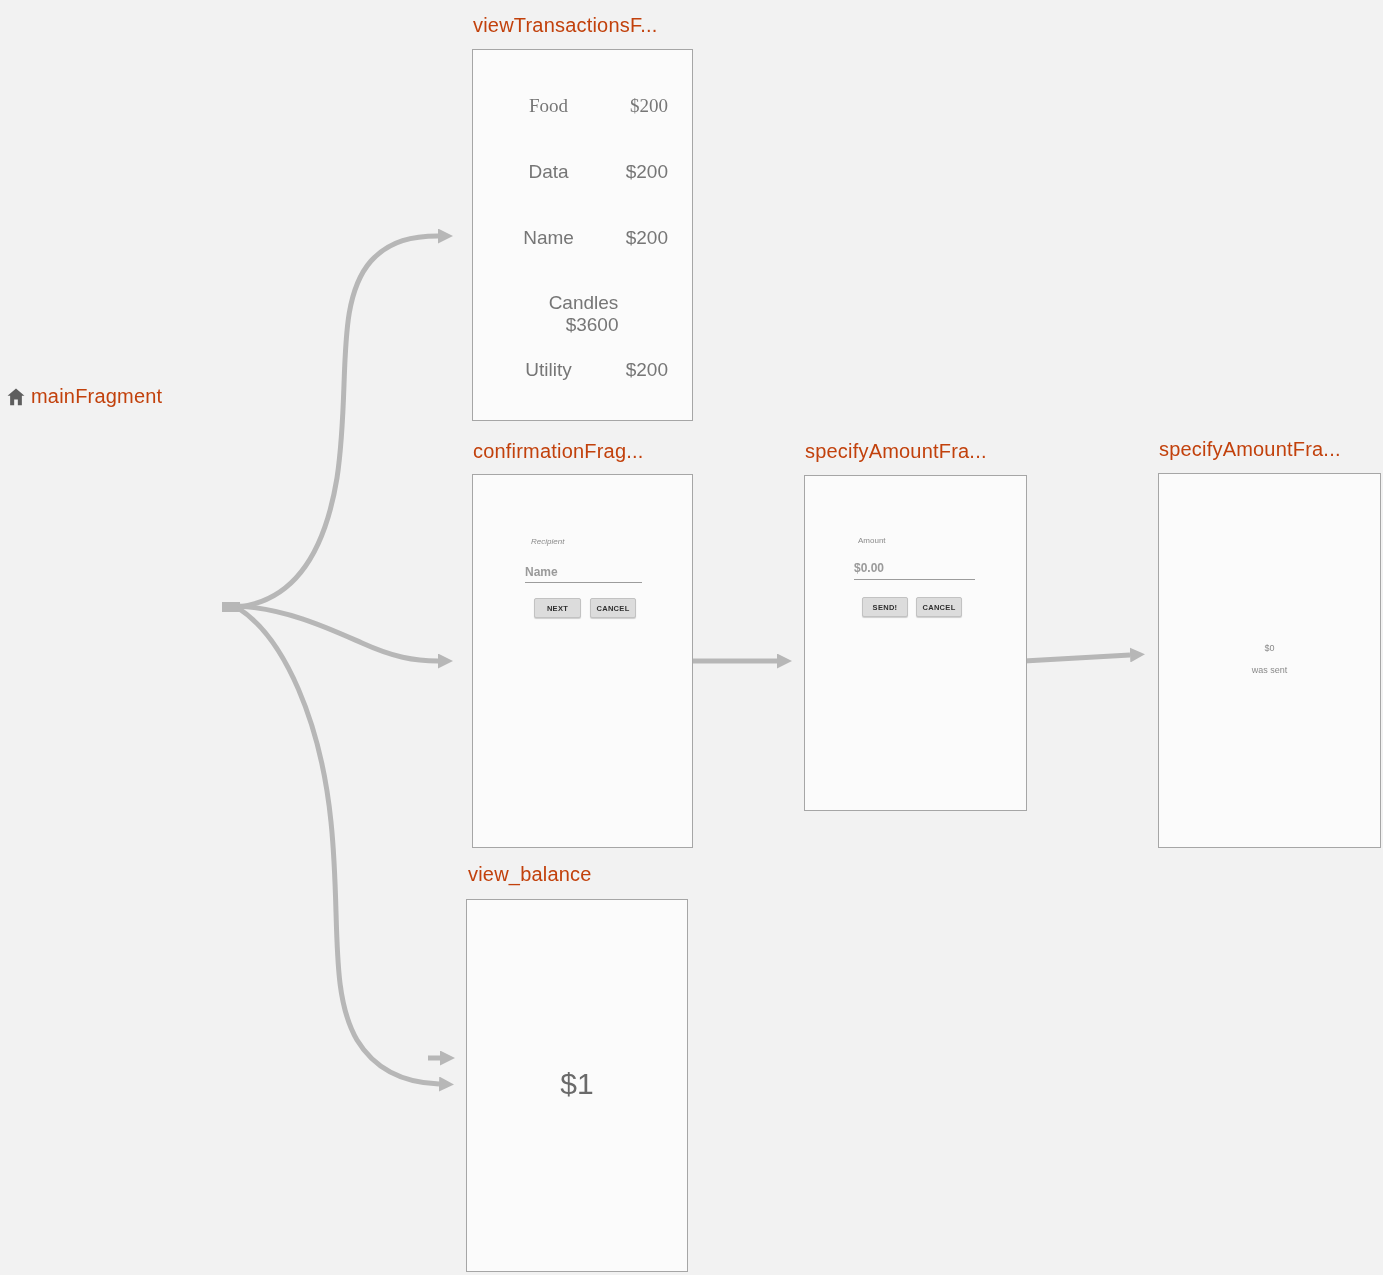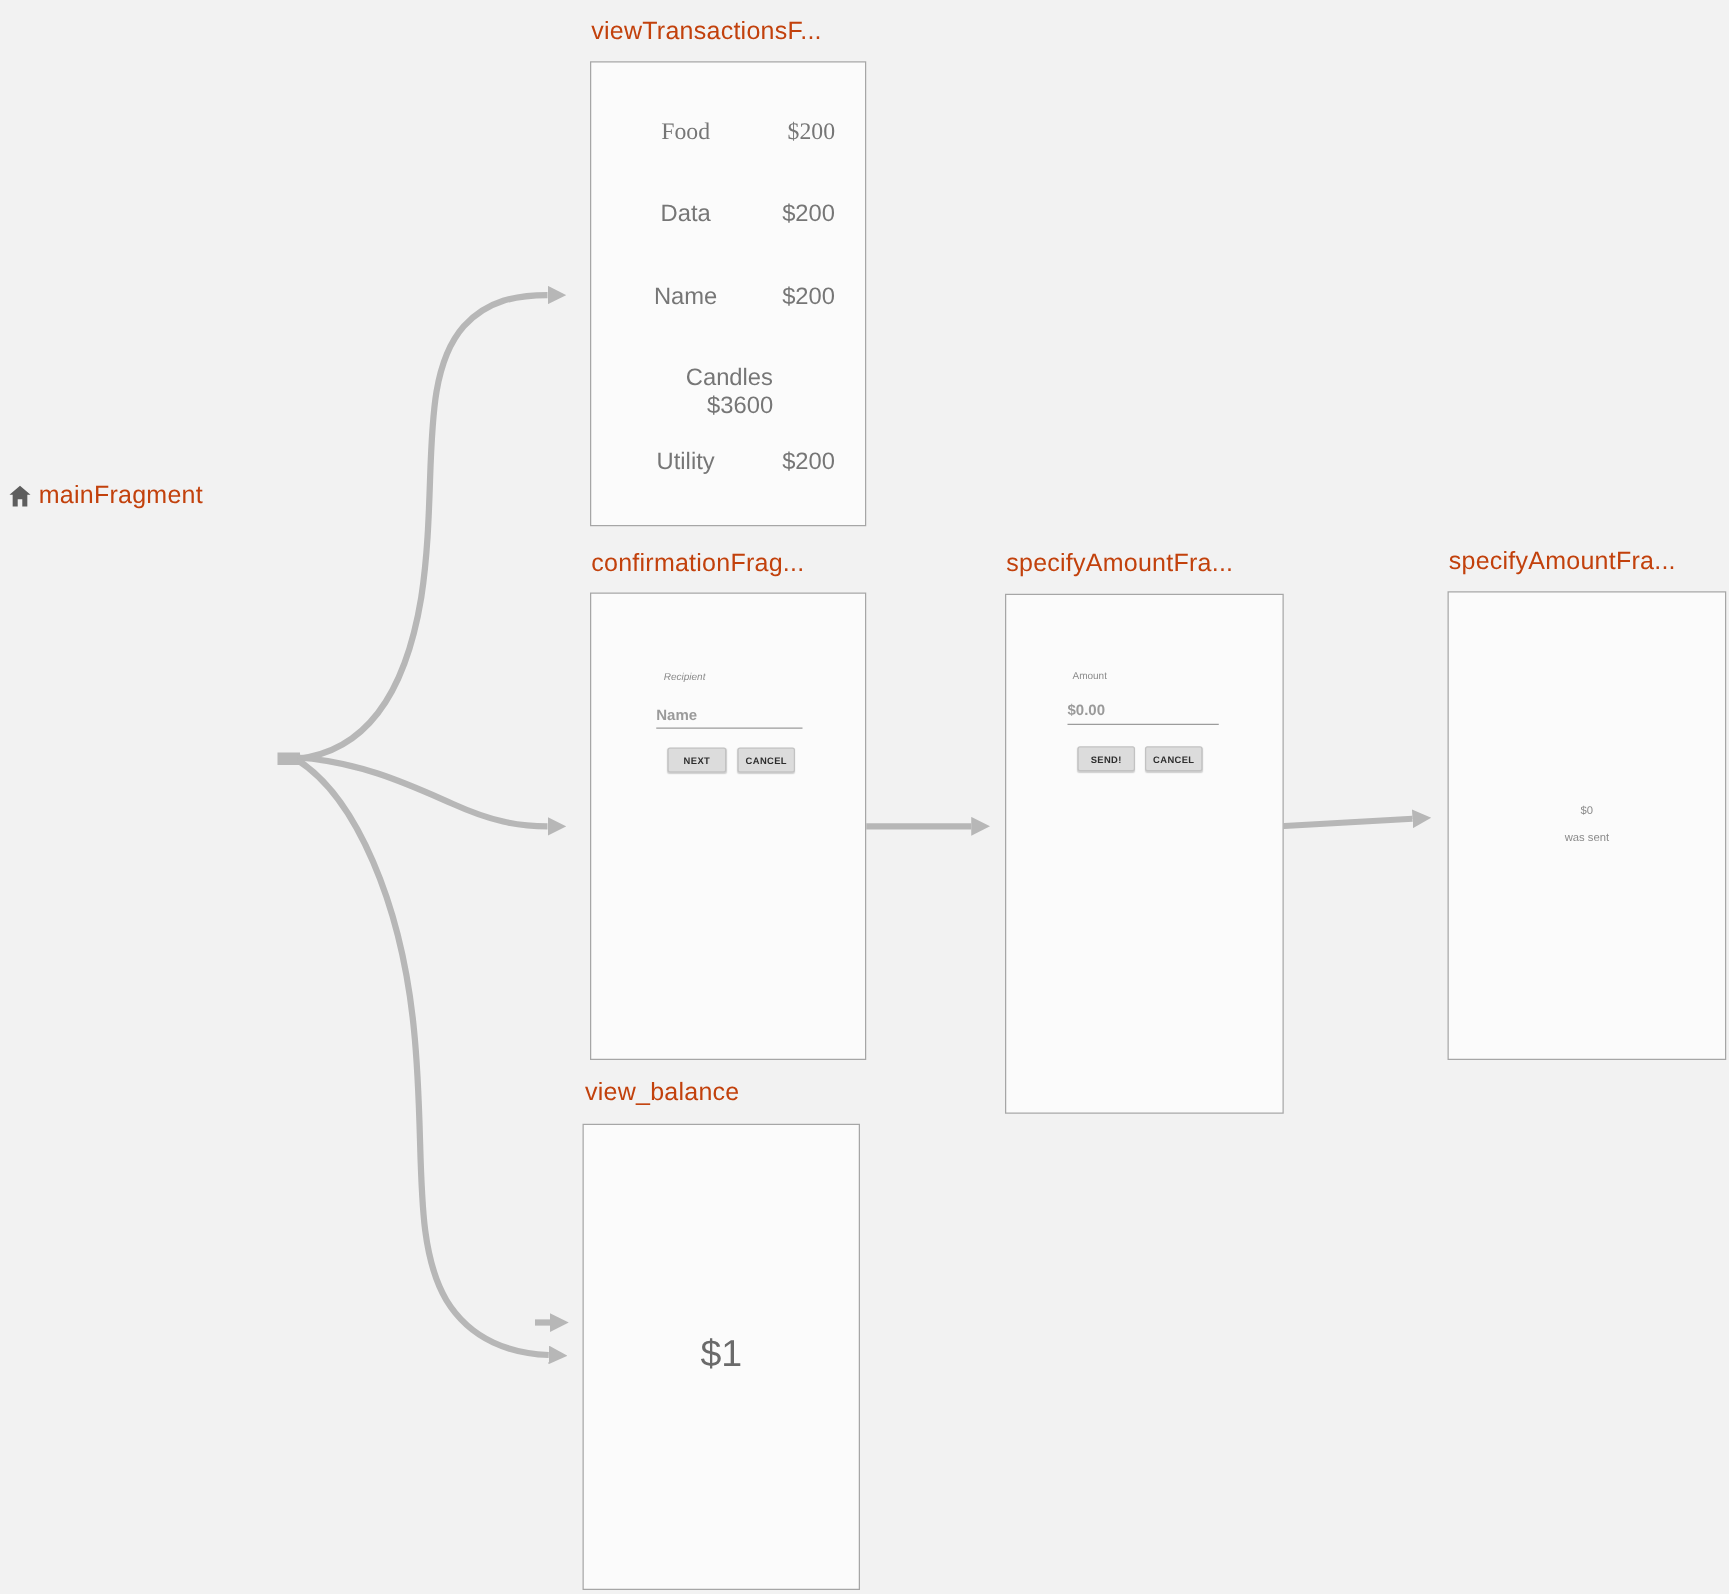--- a/index.html
+++ b/index.html
@@ -98,21 +98,21 @@
     <div class="field-label" style="left:58px;top:62px;font-style:italic;">Recipient</div>
     <div class="field-input" style="left:52px;top:90px;">Name</div>
     <div class="field-underline" style="left:52px;top:107px;width:117px;"></div>
     <div class="preview-btn" style="left:61px;top:123px;width:47px;height:20px;">NEXT</div>
     <div class="preview-btn" style="left:117px;top:123px;width:46px;height:20px;">CANCEL</div>
   </div>
 
   <div class="node-title" style="left:805px;top:440px;">
     <span>specifyAmountFra...</span>
   </div>
-  <div class="panel" style="left:804px;top:475px;width:223px;height:416px;">
+  <div class="panel" style="left:804px;top:475px;width:223px;height:336px;">
     <div class="field-label" style="left:53px;top:60px;">Amount</div>
     <div class="field-input" style="left:49px;top:85px;">$0.00</div>
     <div class="field-underline" style="left:49px;top:103px;width:121px;"></div>
     <div class="preview-btn" style="left:57px;top:121px;width:46px;height:20px;">SEND!</div>
     <div class="preview-btn" style="left:111px;top:121px;width:46px;height:20px;">CANCEL</div>
   </div>
 
   <div class="node-title" style="left:1159px;top:438px;">
     <span>specifyAmountFra...</span>
   </div>

